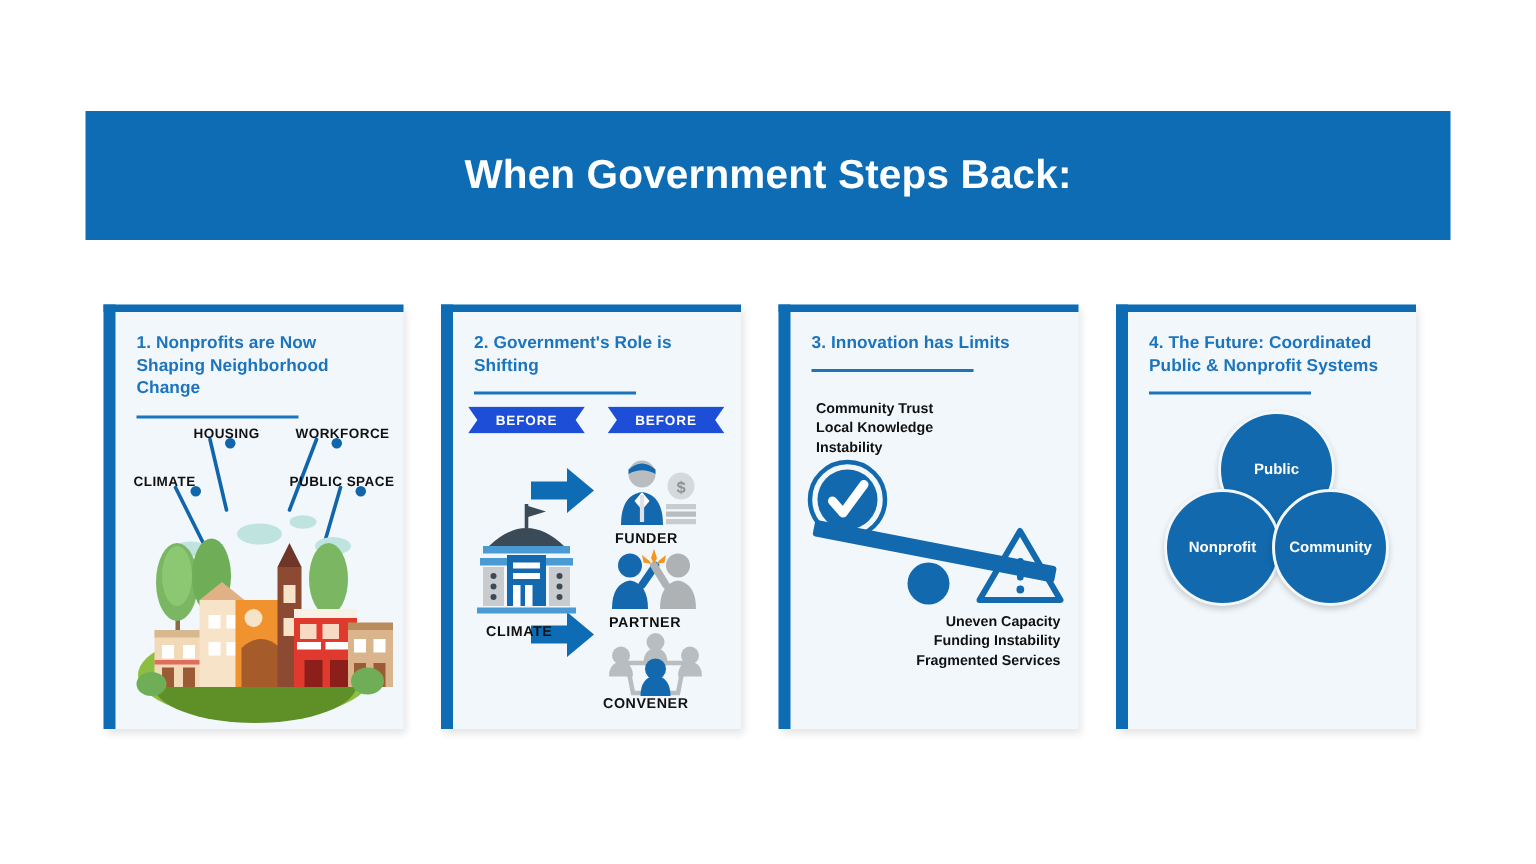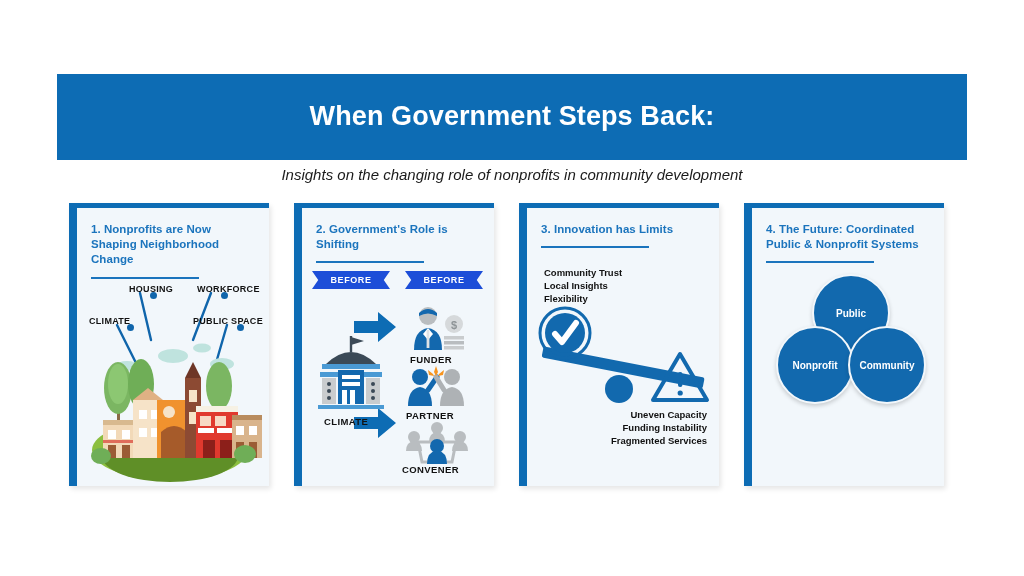--- a/index.html
+++ b/index.html
@@ -178,21 +178,20 @@
   #venn-community { left: 96px; top: 52px; width: 78px; height: 78px; }
 </style>
 </head>
 <body>
 
 <div id="canvas">
 
   <div class="header-bar">
     <div class="header-title">When Government Steps Back:</div>
   </div>
-  <div class="tagline">Insights on the changing role of nonprofits in community development</div>
 
   <div class="panel" id="panel-1">
     <div class="panel-inner">
       <div class="panel-title">1. Nonprofits are Now Shaping Neighborhood Change</div>
       <div class="panel-rule"></div>
 
       <div class="p1-art">
         <svg width="186" height="225" viewBox="0 0 186 225">
 
           <g stroke="#1065ab" stroke-width="2.4" stroke-linecap="round">
@@ -376,22 +375,22 @@
     </div>
   </div>
 
   <div class="panel" id="panel-3">
     <div class="panel-inner">
       <div class="panel-title">3. Innovation has Limits</div>
       <div class="panel-rule"></div>
 
       <div class="scale-text-top">
         <div>Community Trust</div>
-        <div>Local Insights</div>
-        <div>Flexibility</div>
+        <div>Local Knowledge</div>
+        <div>Instability</div>
       </div>
 
       <svg style="position:absolute; left:6px; top:98px;" width="180" height="120" viewBox="0 0 180 120">
 
         <g transform="rotate(11 90 62)">
           <rect x="8" y="56" width="164" height="11" rx="2" fill="#1269ae"></rect>
         </g>
 
         <circle cx="86" cy="83" r="14" fill="#1269ae"></circle>
 

